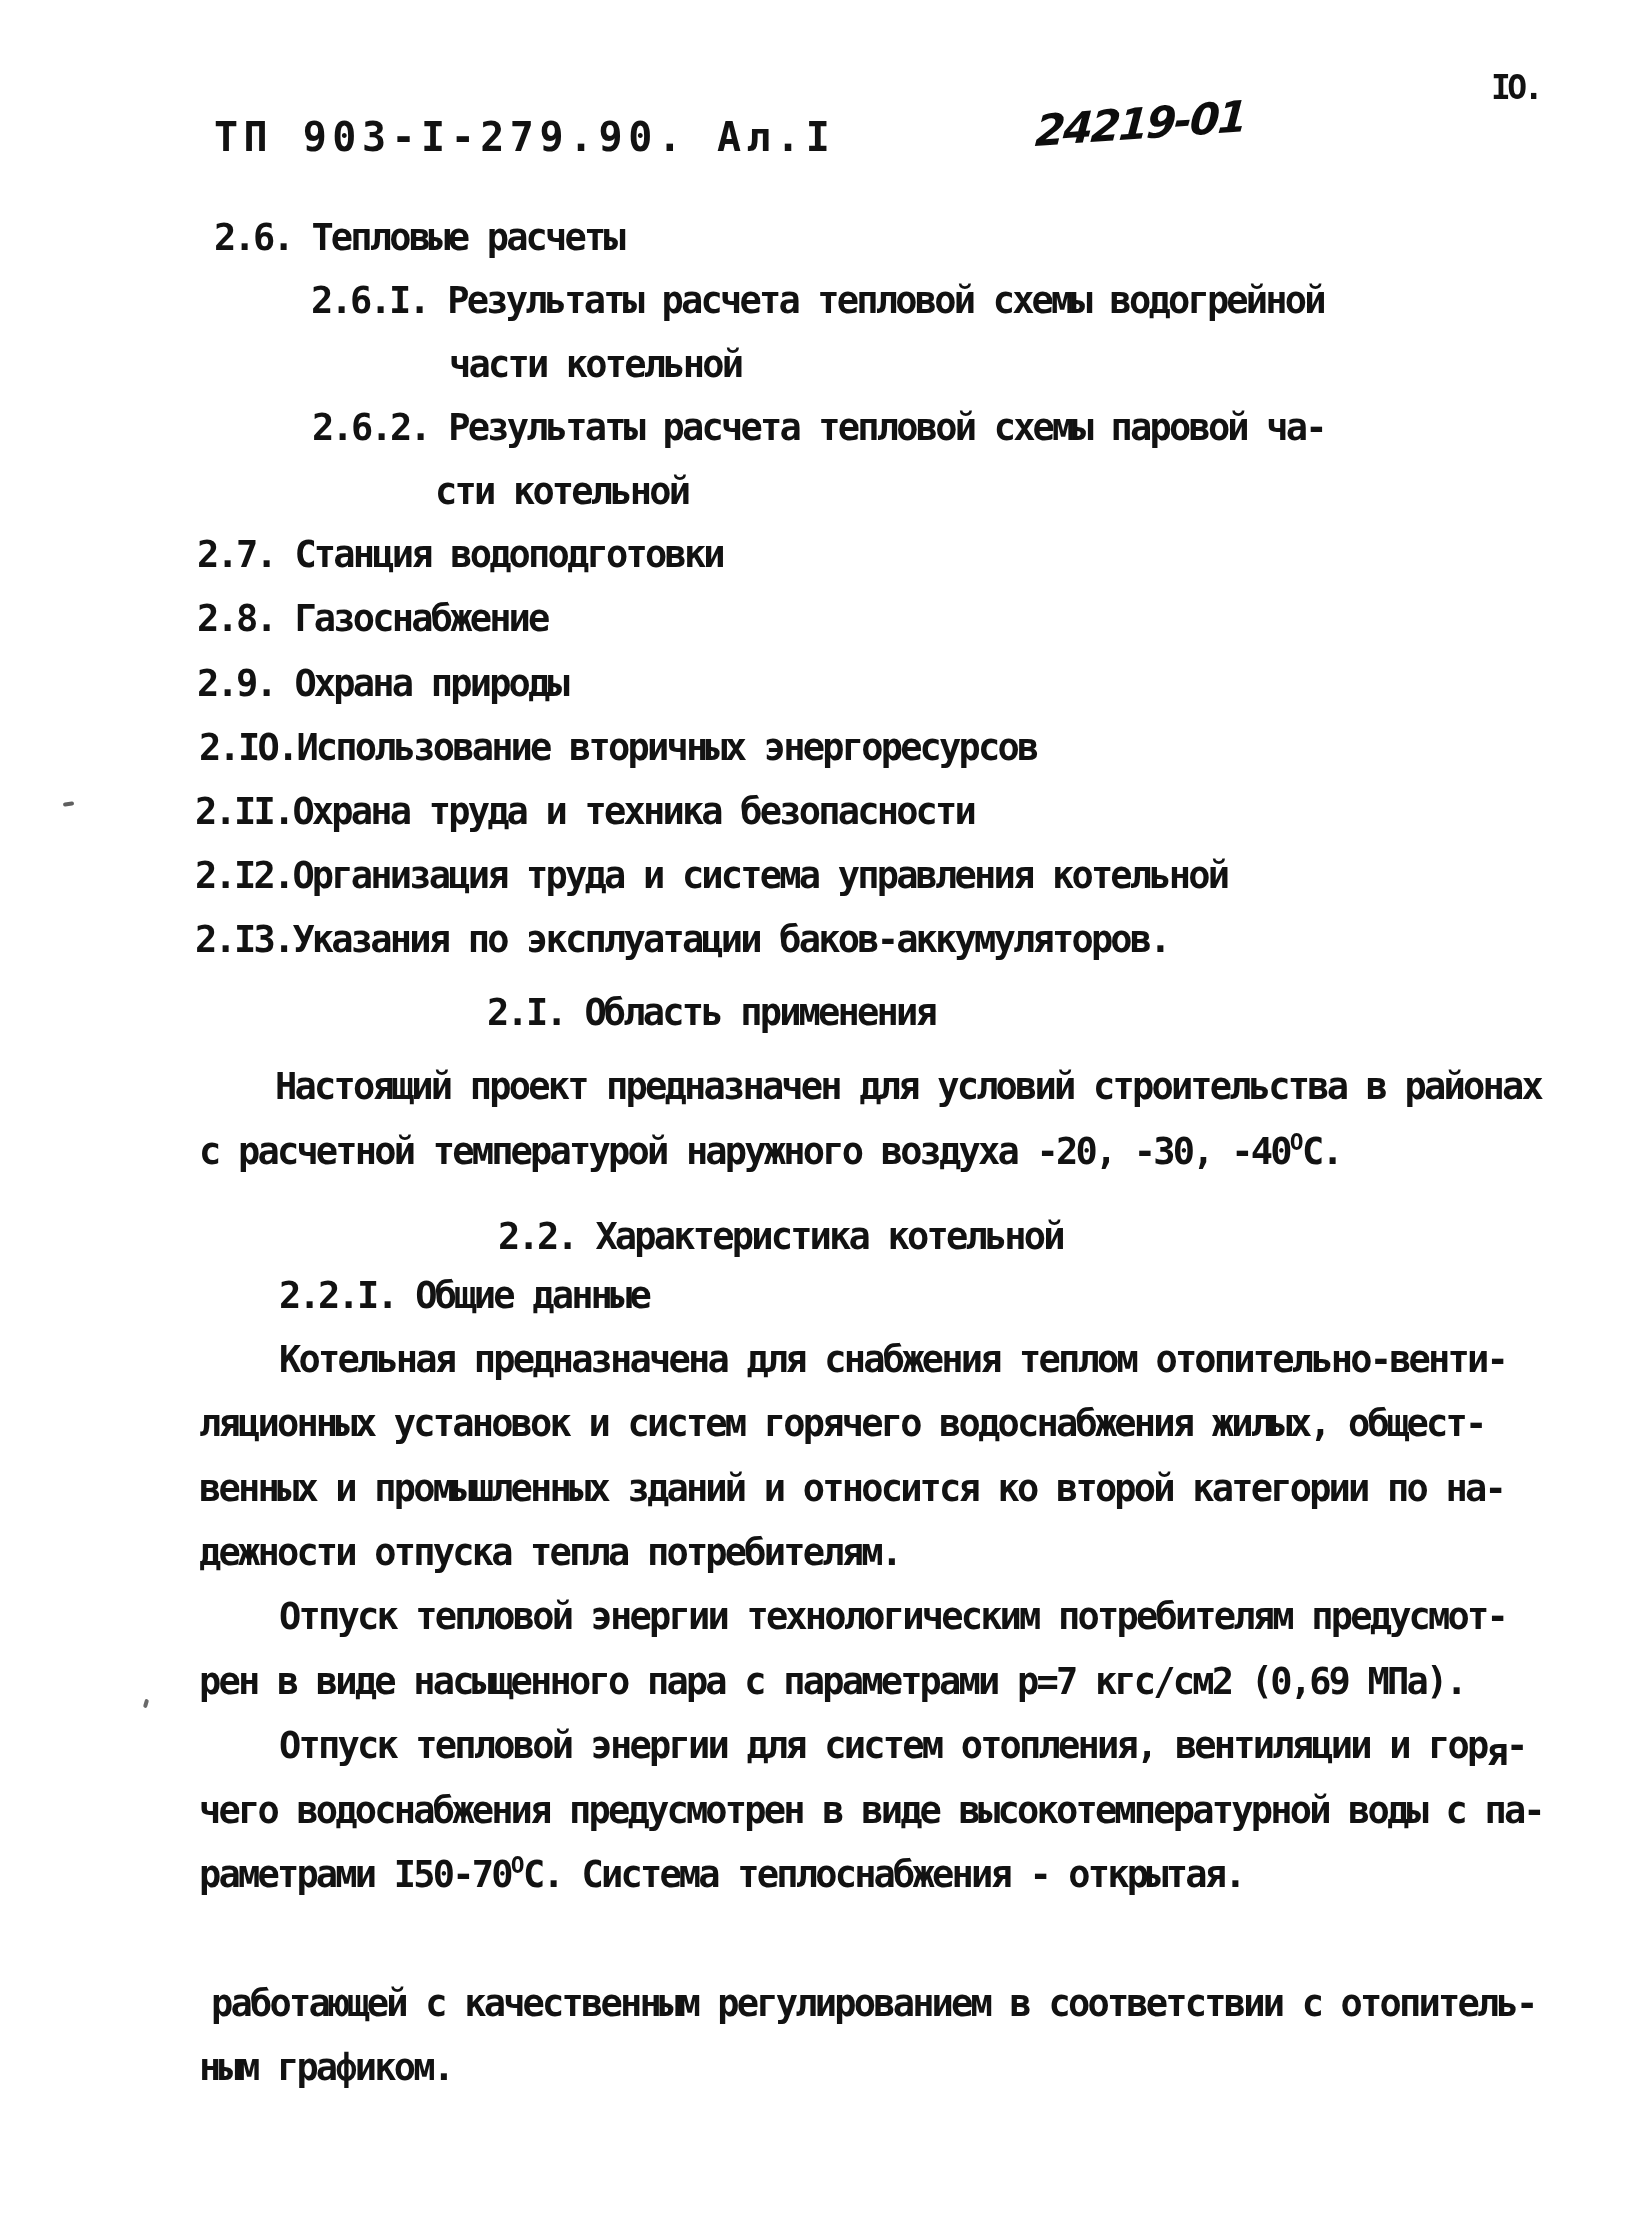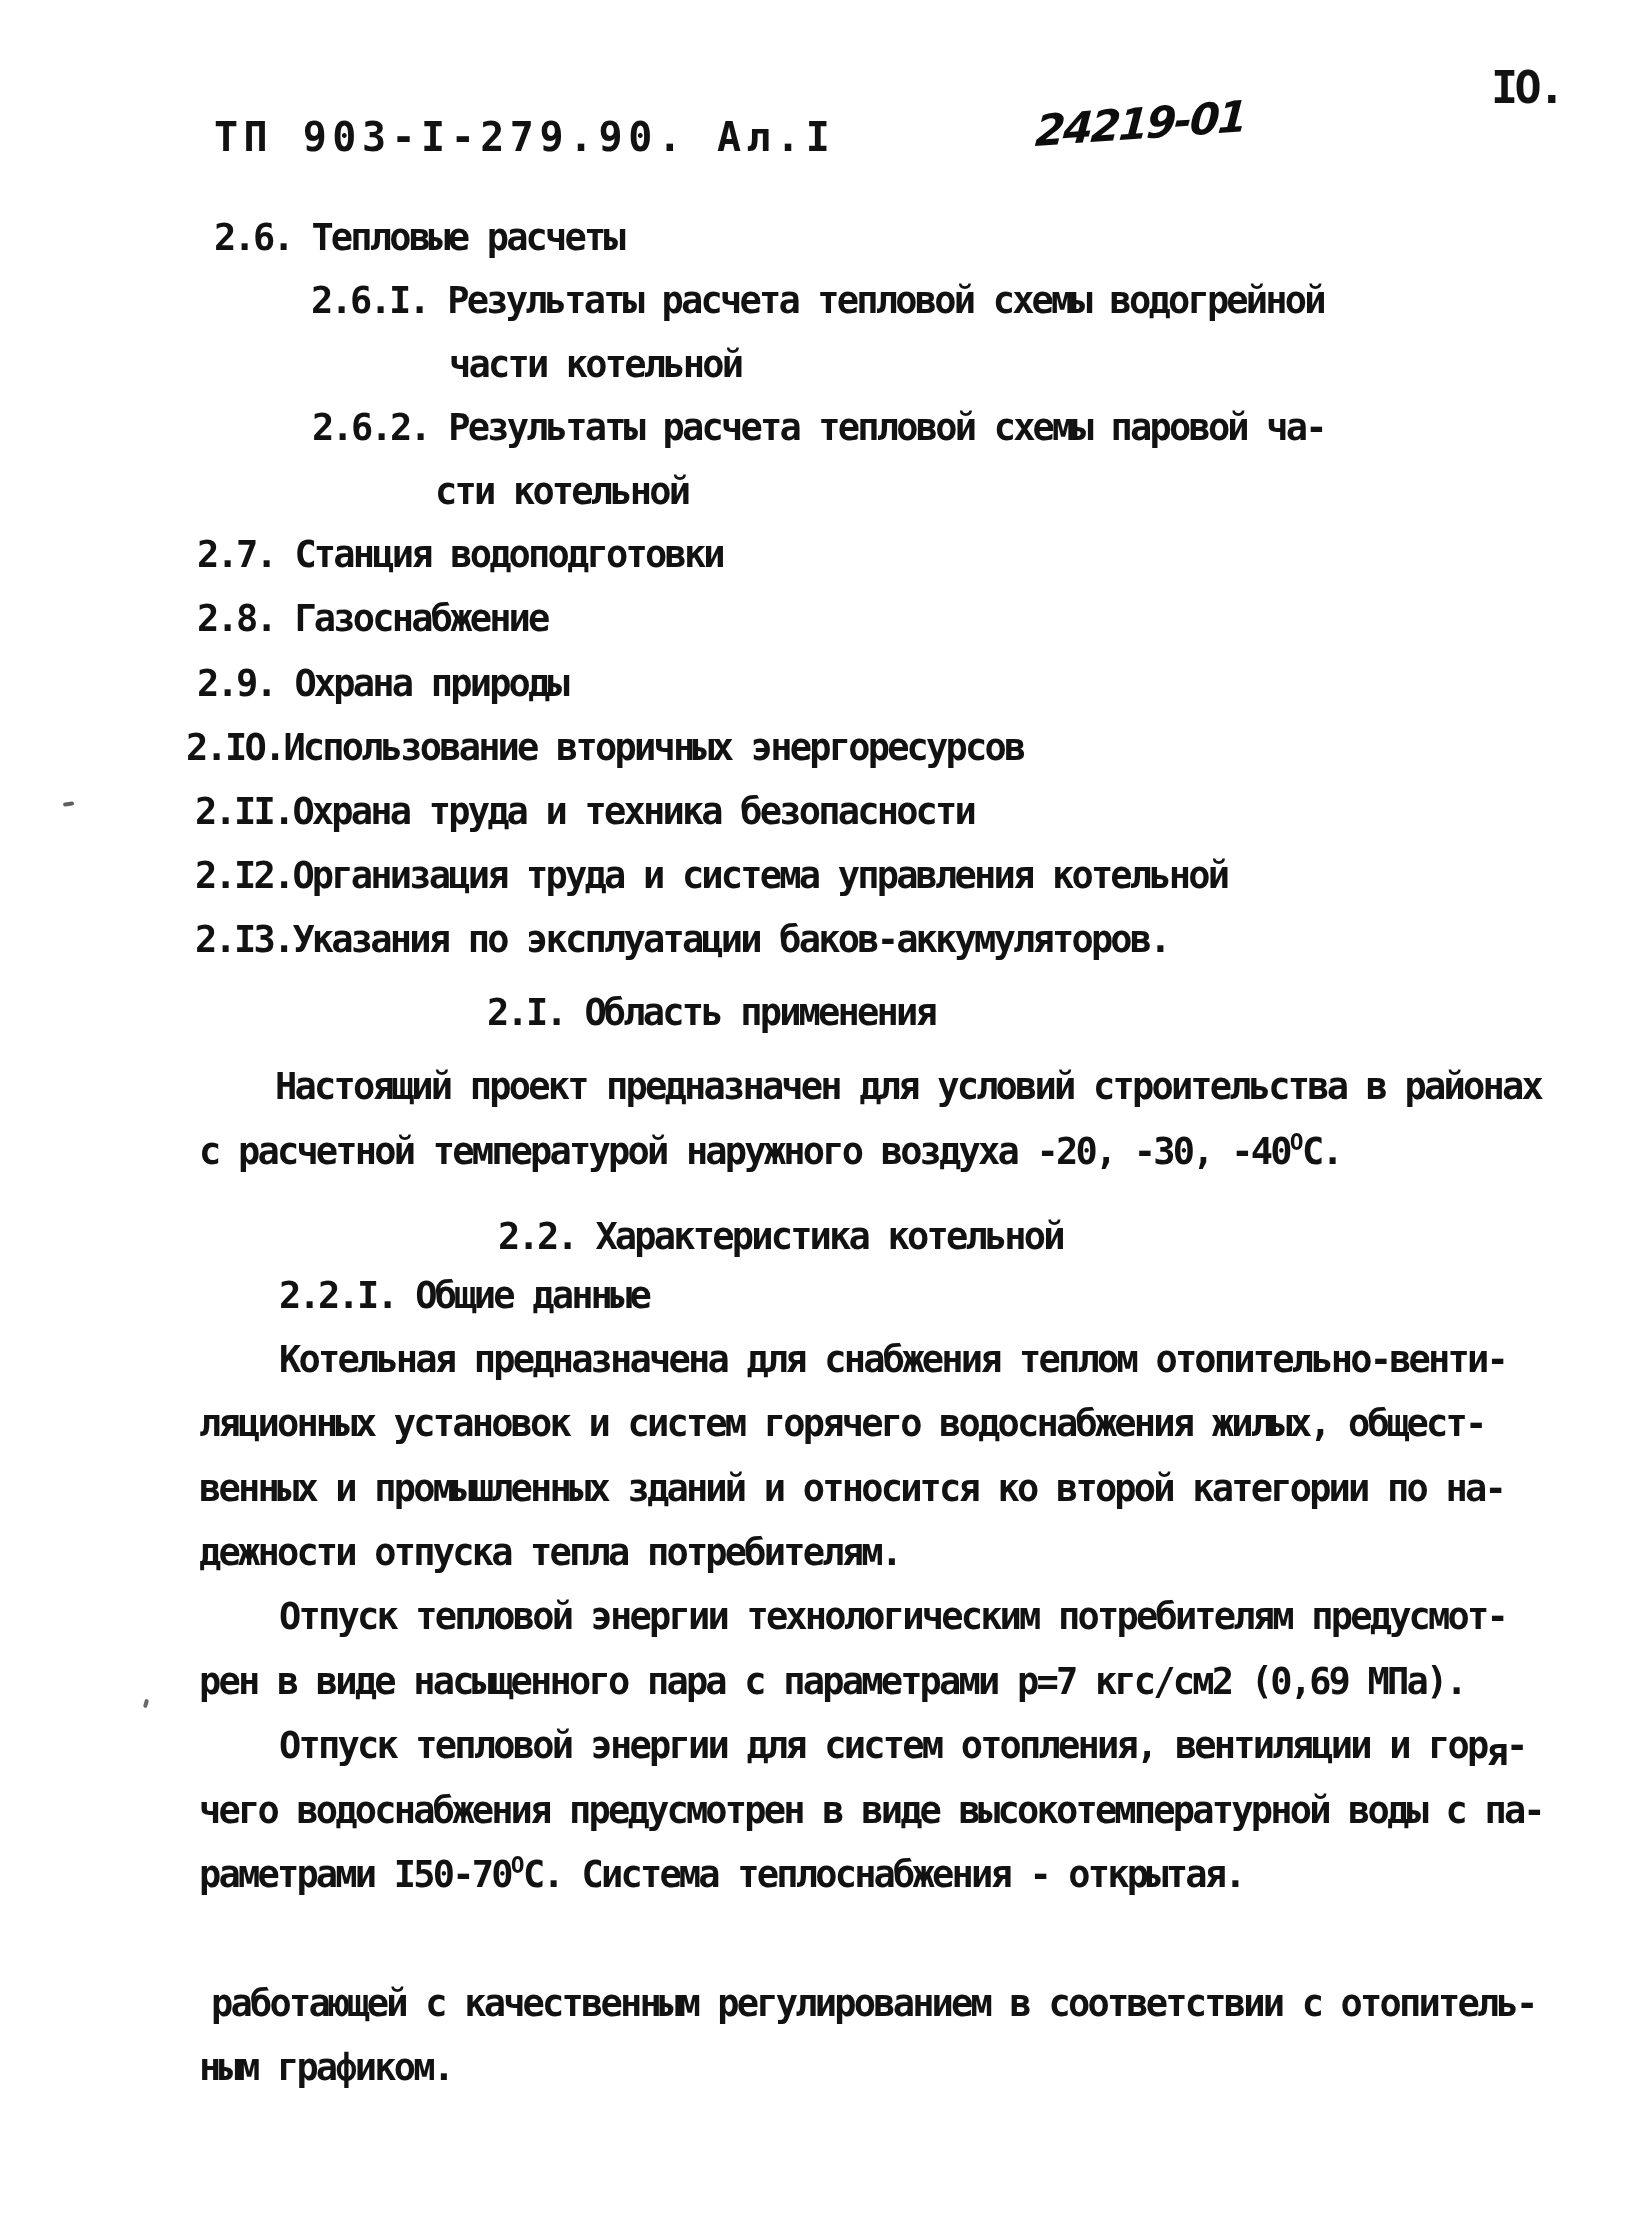--- a/index.html
+++ b/index.html
@@ -22,21 +22,21 @@
     font-size: 37px;
     line-height: 37px;
     letter-spacing: -2.8px;
     color: #121212;
   }
   .header-code {
     font-size: 40px;
     letter-spacing: 5.5px;
   }
   .page-num {
-    font-size: 45px;
+    font-size: 33px;
     letter-spacing: -3.5px;
   }
   .handwritten {
     position: absolute;
     font-family: "DejaVu Sans", "Liberation Sans", sans-serif;
     font-style: italic;
     font-weight: 700;
     font-size: 43px;
     line-height: 43px;
     letter-spacing: -2.1px;
@@ -83,21 +83,21 @@
   <div class="handwritten" style="left:1034px; top:110px;">24219-01</div>
 
   <div class="line" style="left:214px; top:219px;">2.6. Тепловые расчеты</div>
   <div class="line" style="left:311px; top:282px;">2.6.I. Результаты расчета тепловой схемы водогрейной</div>
   <div class="line" style="left:449px; top:346px;">части котельной</div>
   <div class="line" style="left:312px; top:409px;">2.6.2. Результаты расчета тепловой схемы паровой ча-</div>
   <div class="line" style="left:435px; top:473px;">сти котельной</div>
   <div class="line" style="left:197px; top:536px;">2.7. Станция водоподготовки</div>
   <div class="line" style="left:197px; top:600px;">2.8. Газоснабжение</div>
   <div class="line" style="left:197px; top:665px;">2.9. Охрана природы</div>
-  <div class="line" style="left:186px; top:729px;">2.IO.Использование вторичных энергоресурсов</div>
+  <div class="line" style="left:199px; top:729px;">2.IO.Использование вторичных энергоресурсов</div>
   <div class="line" style="left:195px; top:793px;">2.II.Охрана труда и техника безопасности</div>
   <div class="line" style="left:195px; top:857px;">2.I2.Организация труда и система управления котельной</div>
   <div class="line" style="left:195px; top:921px;">2.I3.Указания по эксплуатации баков-аккумуляторов.</div>
 
   <div class="line" style="left:487px; top:994px;">2.I. Область применения</div>
   <div class="line" style="left:275px; top:1068px;">Настоящий проект предназначен для условий строительства в районах</div>
   <div class="line" style="left:199px; top:1133px;"><span>с расчетной температурой наружного воздуха -20, -30, -40</span><span class="sup">О</span><span>С.</span></div>
 
   <div class="line" style="left:498px; top:1210px;margin-top:8px;">2.2. Характеристика котельной</div>
   <div class="line" style="left:279px; top:1277px;">2.2.I. Общие данные</div>

